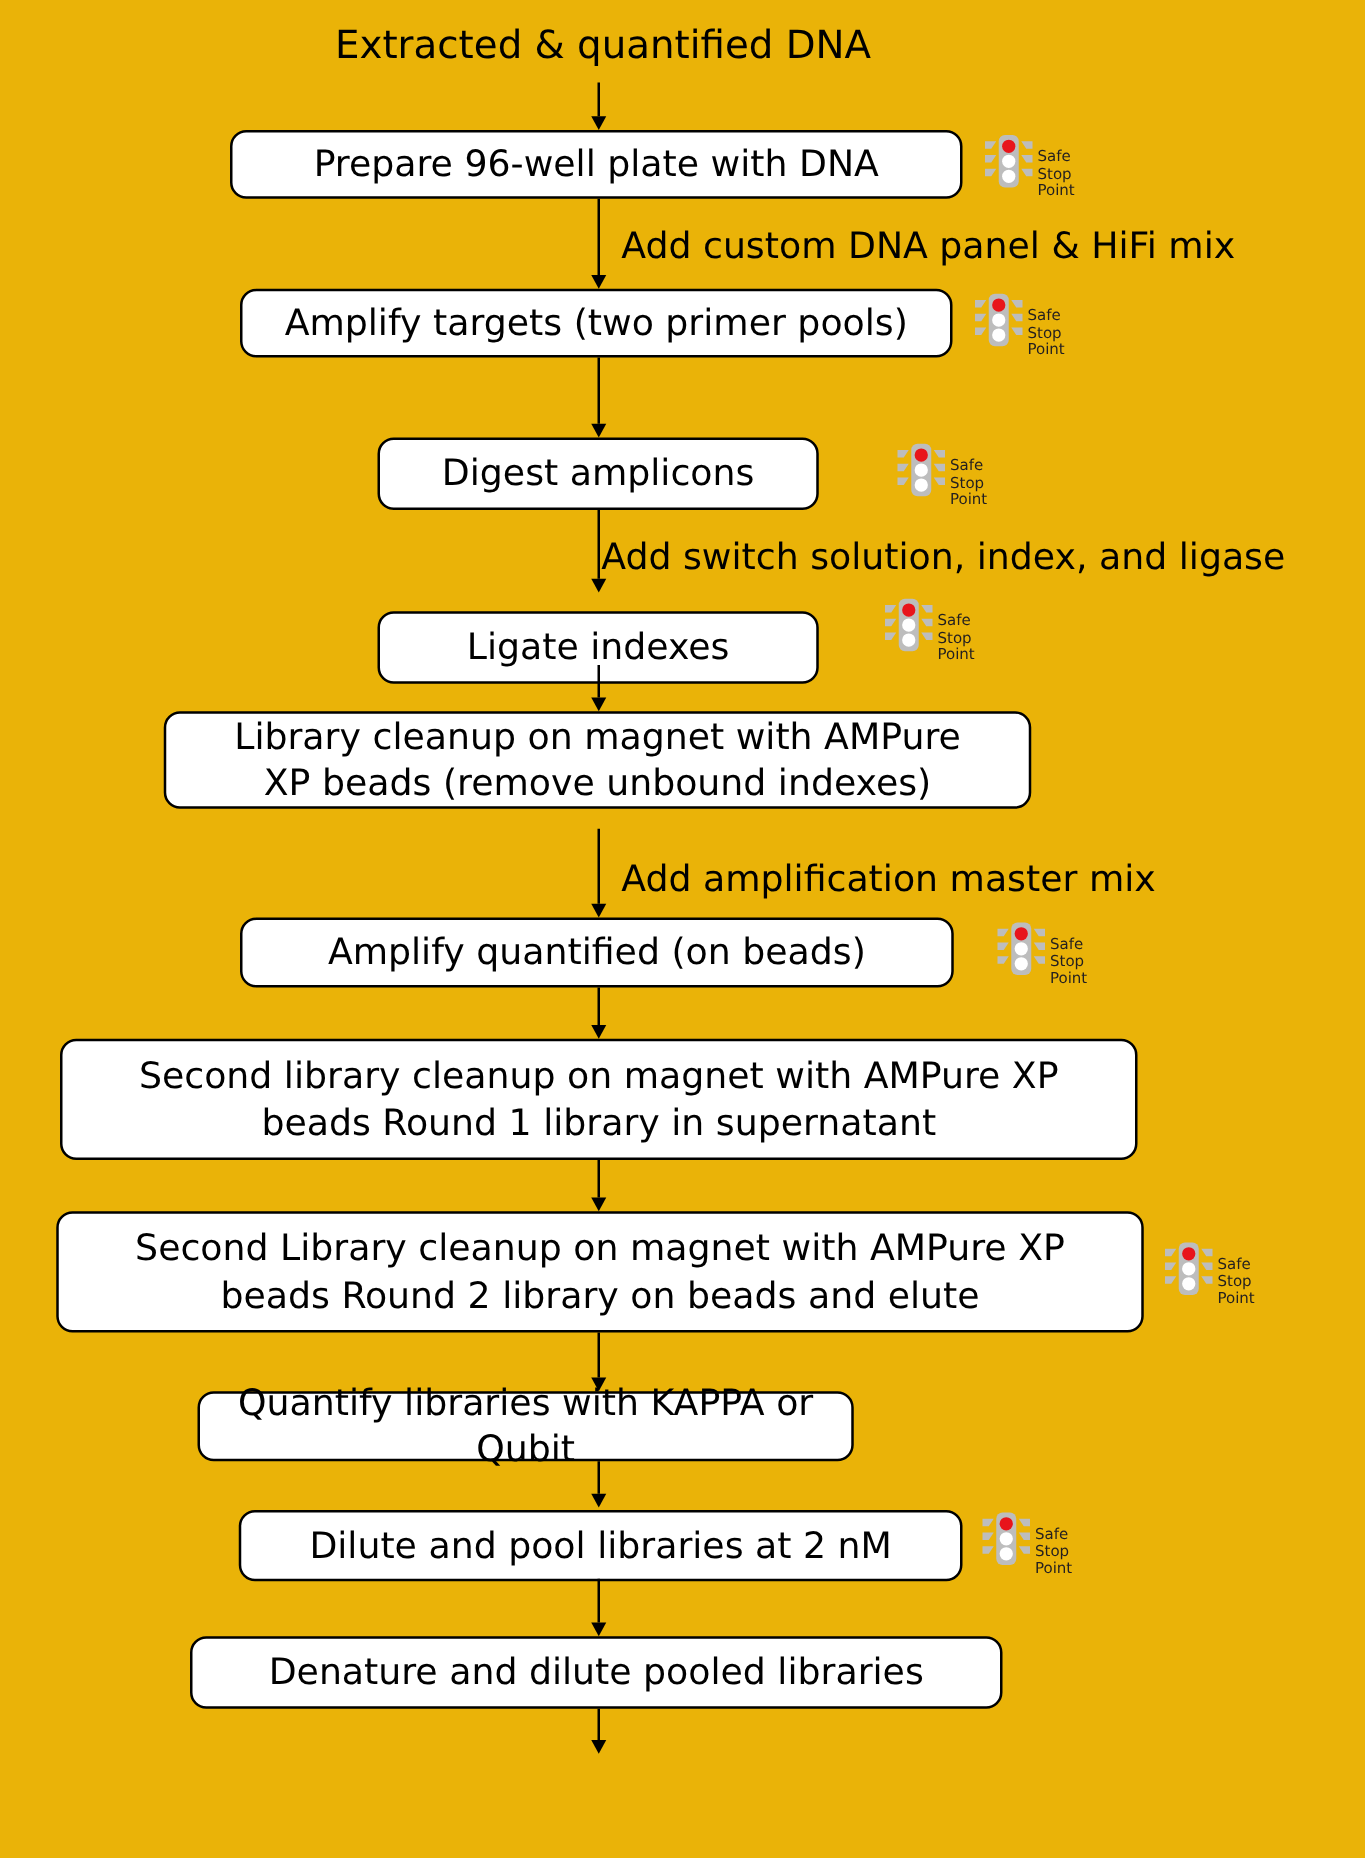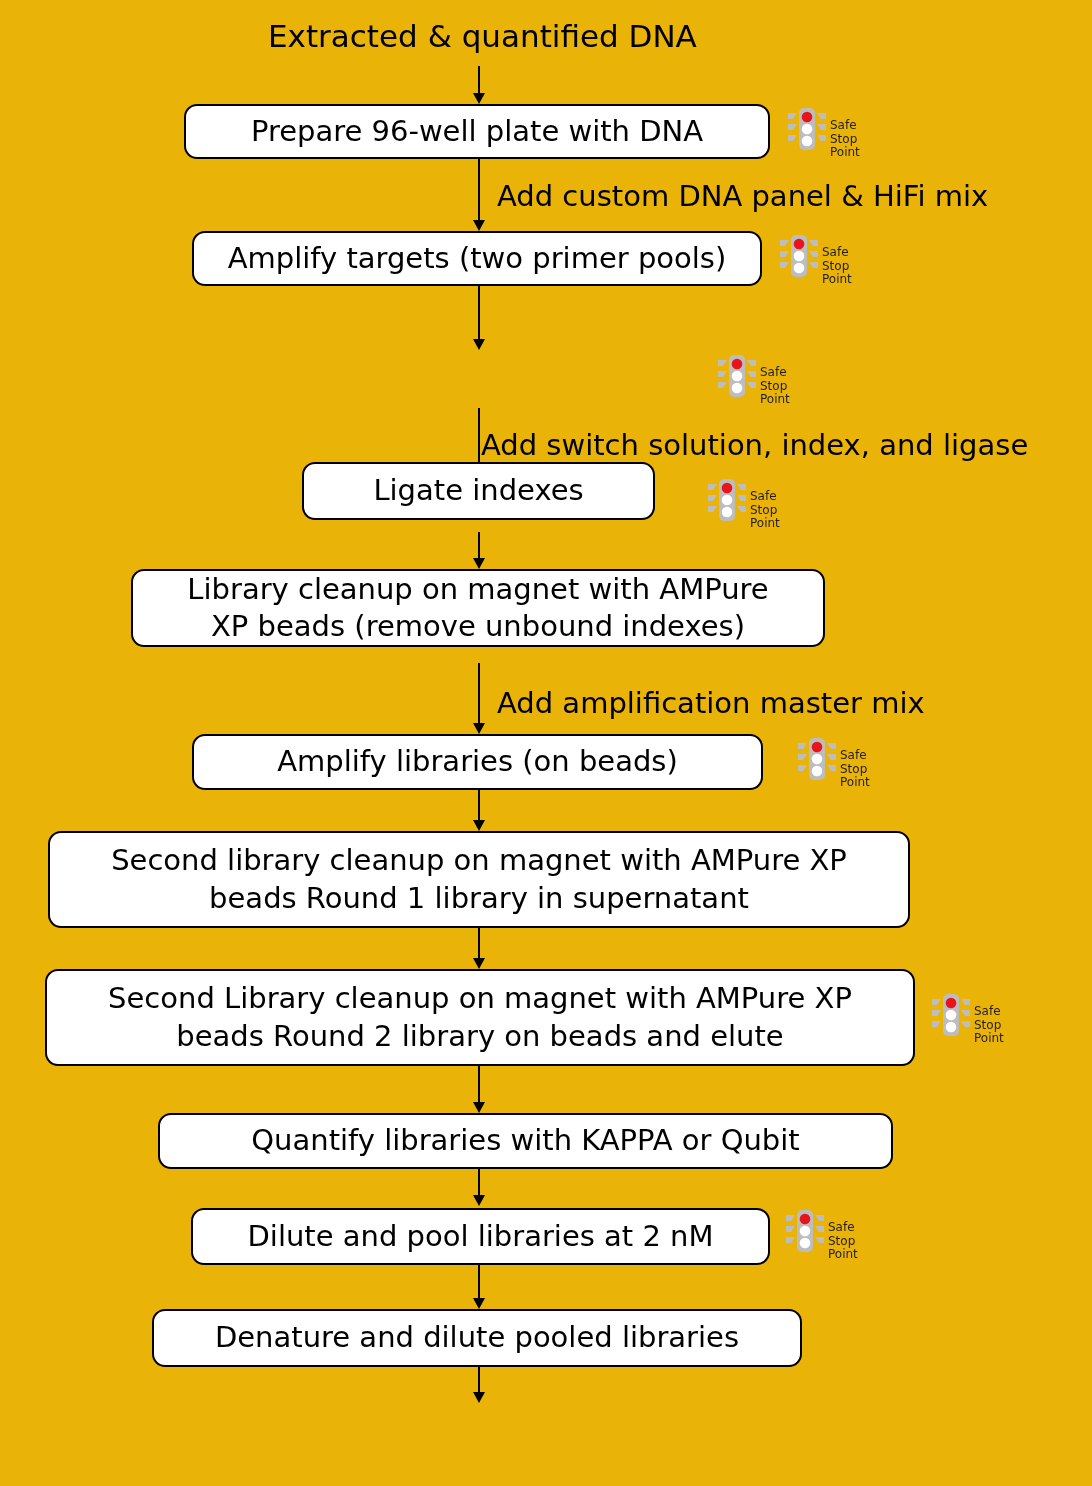--- a/index.html
+++ b/index.html
@@ -143,20 +143,23 @@
       <circle cx="21" cy="35" r="5.3" fill="#FFFFFF"></circle>
     </svg>
     <div class="ssp-text" style="font-size:12px;"><span>Safe</span><br><span>Stop</span><br><span>Point</span></div>
   </div>
 
   <div class="arrow" style="left:472px; top:286px; width:14px; height:64px;">
     <div class="shaft" style="height:53px;"></div>
     <div class="head"></div>
   </div>
 
+  <div class="node" style="left:302px; top:350px; width:353px; height:58px; font-size:29px;">
+    <span class="node-label">Digest amplicons</span>
+  </div>
   <div class="ssp" style="left:716px; top:351px; height:56px;">
     <svg class="ssp-icon" width="42" height="54" viewBox="0 0 42 54">
       <g fill="#BDBDBD">
         <path d="M2 7 h9 l-4 6 h-5 z"></path>
           <path d="M2 18 h9 l-4 6 h-5 z"></path>
           <path d="M2 29 h9 l-4 6 h-5 z"></path>
         <path d="M40 7 h-9 l4 6 h5 z"></path>
           <path d="M40 18 h-9 l4 6 h5 z"></path>
           <path d="M40 29 h-9 l4 6 h5 z"></path>
         <rect x="13" y="2" width="16" height="42" rx="5"></rect>
@@ -167,21 +170,21 @@
     </svg>
     <div class="ssp-text" style="font-size:12px;"><span>Safe</span><br><span>Stop</span><br><span>Point</span></div>
   </div>
 
   <div class="arrow" style="left:472px; top:408px; width:14px; height:66px;">
     <div class="shaft" style="height:55px;"></div>
     <div class="head"></div>
   </div>
   <div class="free-text" style="left:481px; top:428px; font-size:29px;">Add switch solution, index, and ligase</div>
 
-  <div class="node" style="left:302px; top:462px; width:353px; height:58px; font-size:29px;">
+  <div class="node" style="left:302px; top:489px; width:353px; height:58px; font-size:29px;">
     <span class="node-label">Ligate indexes</span>
   </div>
   <div class="ssp" style="left:706px; top:475px; height:56px;">
     <svg class="ssp-icon" width="42" height="54" viewBox="0 0 42 54">
       <g fill="#BDBDBD">
         <path d="M2 7 h9 l-4 6 h-5 z"></path>
           <path d="M2 18 h9 l-4 6 h-5 z"></path>
           <path d="M2 29 h9 l-4 6 h-5 z"></path>
         <path d="M40 7 h-9 l4 6 h5 z"></path>
           <path d="M40 18 h-9 l4 6 h5 z"></path>
@@ -205,21 +208,21 @@
 XP beads (remove unbound indexes)</span>
   </div>
 
   <div class="arrow" style="left:472px; top:663px; width:14px; height:71px;">
     <div class="shaft" style="height:60px;"></div>
     <div class="head"></div>
   </div>
   <div class="free-text" style="left:497px; top:686px; font-size:29px;">Add amplification master mix</div>
 
   <div class="node" style="left:192px; top:734px; width:571px; height:56px; font-size:29px;">
-    <span class="node-label">Amplify libraries (on beads)</span>
+    <span class="node-label">Amplify quantified (on beads)</span>
   </div>
   <div class="ssp" style="left:796px; top:734px; height:56px;">
     <svg class="ssp-icon" width="42" height="54" viewBox="0 0 42 54">
       <g fill="#BDBDBD">
         <path d="M2 7 h9 l-4 6 h-5 z"></path>
           <path d="M2 18 h9 l-4 6 h-5 z"></path>
           <path d="M2 29 h9 l-4 6 h-5 z"></path>
         <path d="M40 7 h-9 l4 6 h5 z"></path>
           <path d="M40 18 h-9 l4 6 h5 z"></path>
           <path d="M40 29 h-9 l4 6 h5 z"></path>
@@ -267,21 +270,21 @@
       <circle cx="21" cy="35" r="5.3" fill="#FFFFFF"></circle>
     </svg>
     <div class="ssp-text" style="font-size:12px;"><span>Safe</span><br><span>Stop</span><br><span>Point</span></div>
   </div>
 
   <div class="arrow" style="left:472px; top:1066px; width:14px; height:47px;">
     <div class="shaft" style="height:36px;"></div>
     <div class="head"></div>
   </div>
 
-  <div class="node" style="left:158px; top:1113px; width:735px; height:56px; font-size:29px;">
+  <div class="node" style="left:158px; top:1113px; width:525px; height:56px; font-size:29px;">
     <span class="node-label">Quantify libraries with KAPPA or Qubit</span>
   </div>
 
   <div class="arrow" style="left:472px; top:1169px; width:14px; height:37px;">
     <div class="shaft" style="height:26px;"></div>
     <div class="head"></div>
   </div>
 
   <div class="node" style="left:191px; top:1208px; width:579px; height:57px; font-size:29px;">
     <span class="node-label">Dilute and pool libraries at 2 nM</span>

